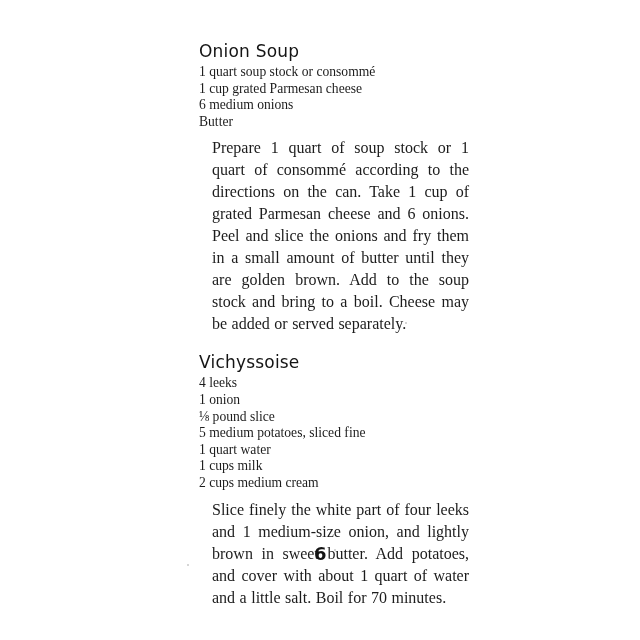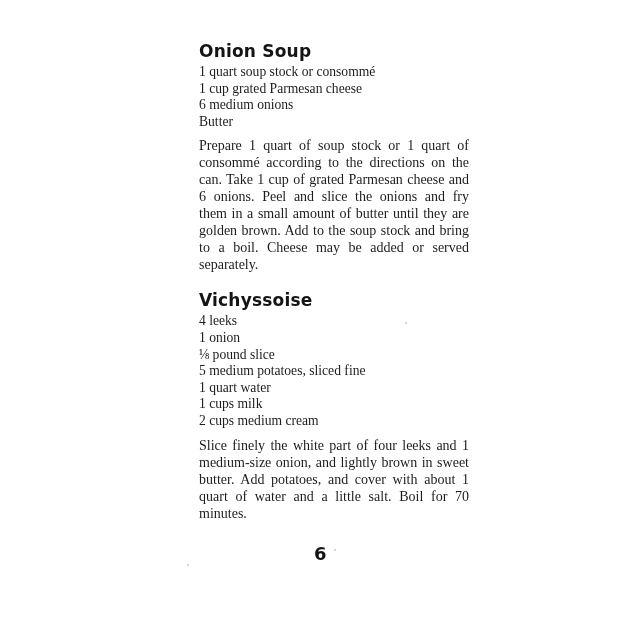--- a/index.html
+++ b/index.html
@@ -18,43 +18,43 @@
       position: absolute;
       left: 199px;
       top: 40px;
       width: 270px;
       font-family: "Liberation Serif", "DejaVu Serif", serif;
       font-size: 13.6px;
       line-height: 16.6px;
     }
     .recipe-title {
       font-family: "DejaVu Sans", "Liberation Sans", sans-serif;
-      font-weight: bold;
+      font-weight: normal;
       font-size: 17px;
       line-height: 22px;
       margin: 0 0 2px 0;
       letter-spacing: 0.2px;
       color: #141414;
     }
     .ingredients {
       list-style: none;
       margin: 0;
       padding: 0;
     }
     .ingredients li {
       margin: 0;
       padding: 0;
       white-space: nowrap;
     }
     .directions {
-      margin: 7px 0 0 0;
+      margin: 7px 0 0 13px;
       text-align: justify;
       text-align-last: left;
-      font-size: 14px;
-      line-height: 17px;
+      font-size: 16px;
+      line-height: 22px;
       word-spacing: 0.5px;
     }
     .recipe-onion { margin-bottom: 16px; }
     .page-number {
       position: absolute;
       left: 314px;
       top: 543px;
       font-family: "DejaVu Sans", "Liberation Sans", sans-serif;
       font-weight: bold;
       font-size: 18px;

